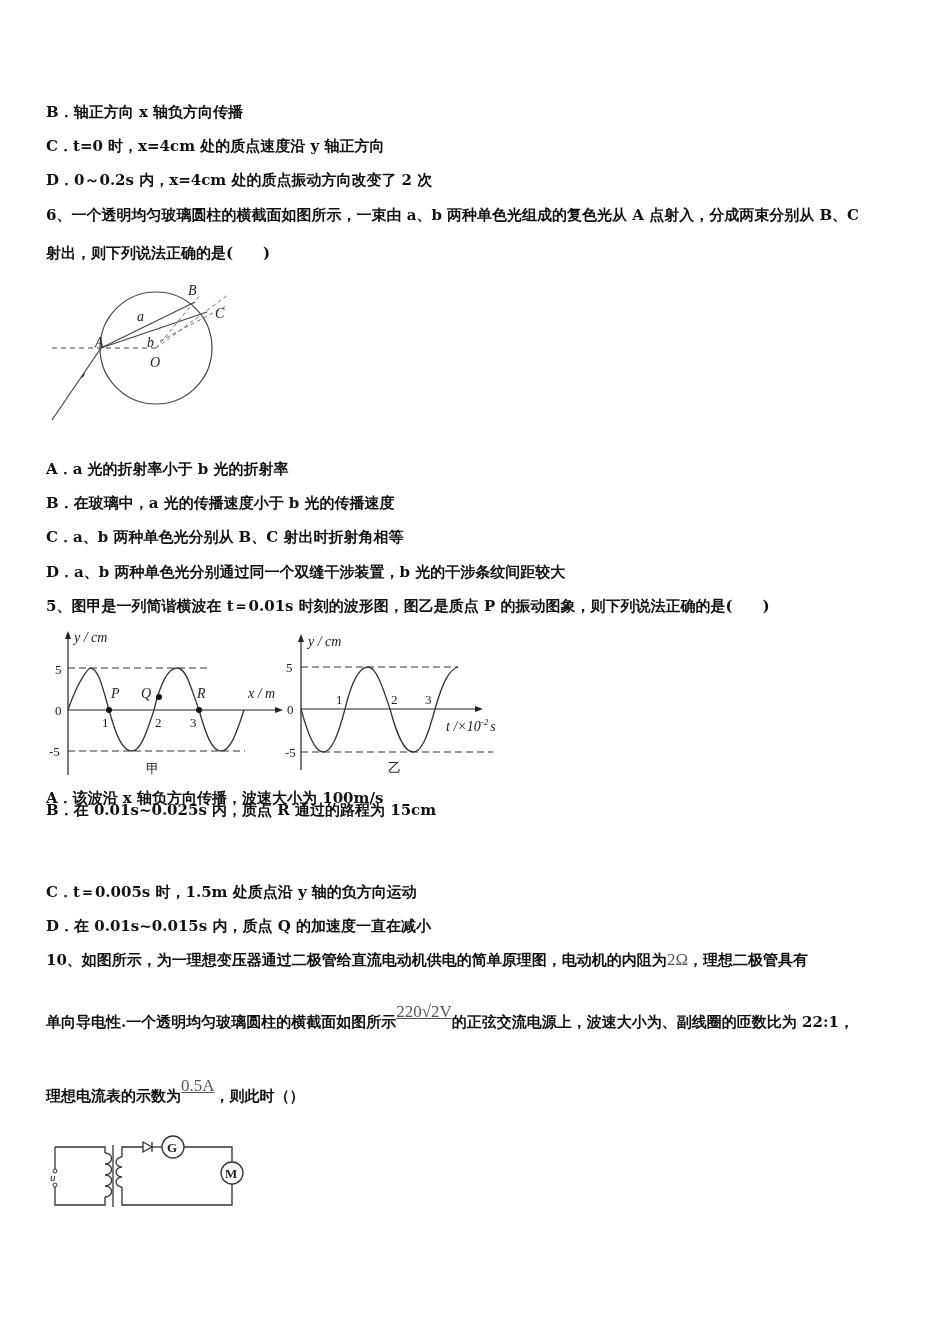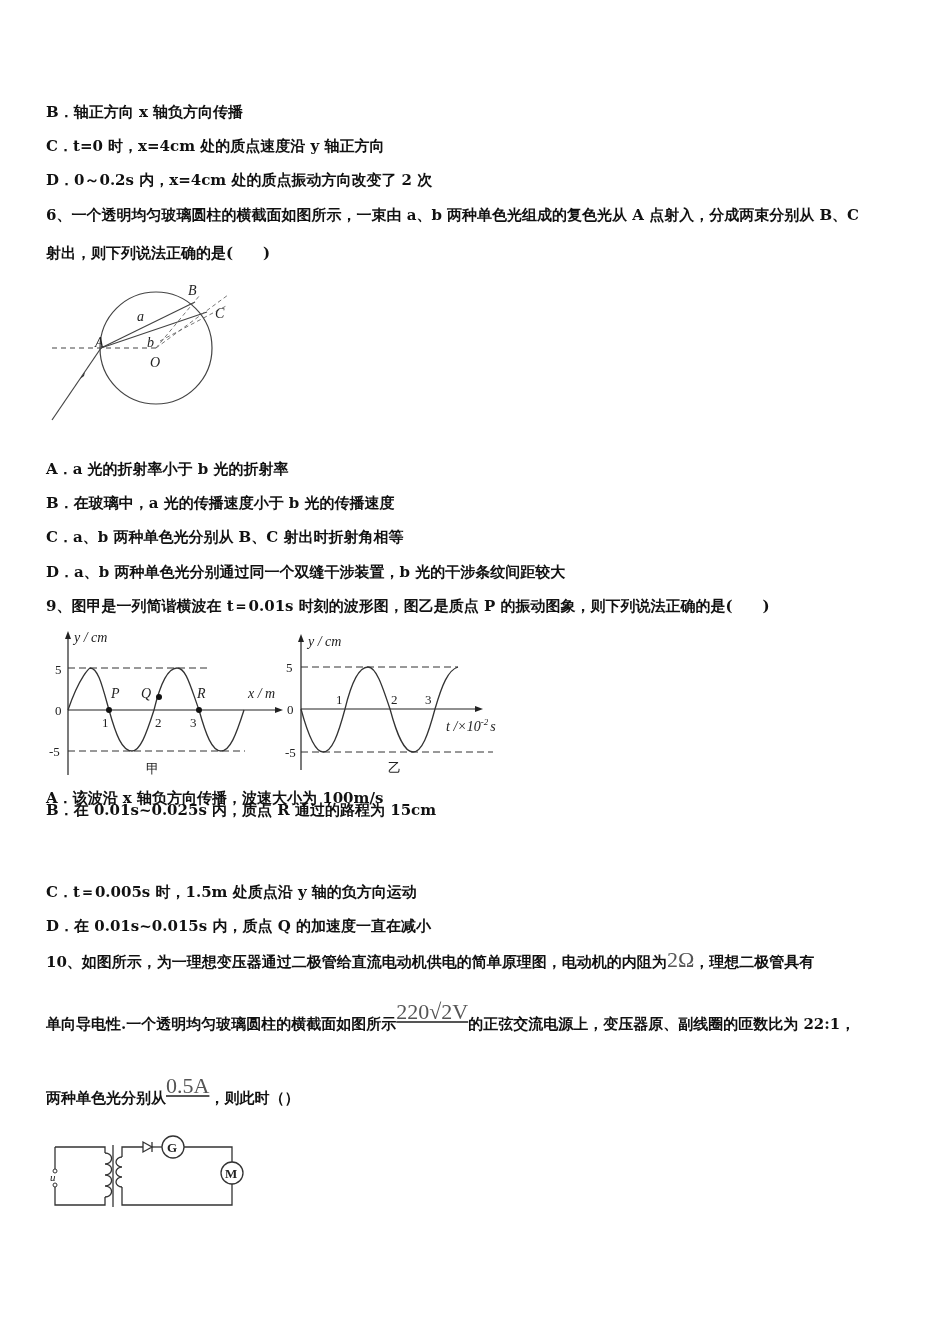--- a/index.html
+++ b/index.html
@@ -5,21 +5,21 @@
     html, body { margin: 0; padding: 0; background: #ffffff; }
     body {
       width: 950px; height: 1344px; position: relative; overflow: hidden;
       font-family: "DejaVu Serif", "Liberation Serif", serif;
       color: #111;
     }
     .line {
       position: absolute; left: 46px; font-size: 15px; line-height: 20px;
       white-space: nowrap; font-weight: bold;
     }
-    .math { font-family: "Liberation Serif", serif; font-weight: normal; color: #555; font-size: 22px; position: relative; }
+    .math { font-family: "Liberation Serif", serif; font-weight: normal; color: #555; font-size: 17px; position: relative; }
     .math.up { top: -10px; text-decoration: underline; }
     svg { position: absolute; overflow: visible; }
     svg text { font-family: "Liberation Serif", serif; fill: #222; }
   </style>
 </head>
 <body>
 
 <div class="line" style="top:102px">
   <span>B．</span><span>轴正方向 x 轴负方向传播</span>
 </div>
@@ -57,21 +57,21 @@
 <div class="line" style="top:493px">
   <span>B．</span><span>在玻璃中，a 光的传播速度小于 b 光的传播速度</span>
 </div>
 <div class="line" style="top:527px">
   <span>C．</span><span>a、b 两种单色光分别从 B、C 射出时折射角相等</span>
 </div>
 <div class="line" style="top:562px">
   <span>D．</span><span>a、b 两种单色光分别通过同一个双缝干涉装置，b 光的干涉条纹间距较大</span>
 </div>
 
-<div class="line" style="top:596px">9、图甲是一列简谐横波在 t＝0.01s 时刻的波形图，图乙是质点 P 的振动图象，则下列说法正确的是(　　)</div>
+<div class="line" style="top:596px">5、图甲是一列简谐横波在 t＝0.01s 时刻的波形图，图乙是质点 P 的振动图象，则下列说法正确的是(　　)</div>
 
 <svg style="left:40px;top:625px" width="250" height="155" viewBox="0 0 250 155">
   <line x1="28" y1="150" x2="28" y2="10" stroke="#222" stroke-width="1.2"></line>
   <polygon points="28,6 25,14 31,14" fill="#222"></polygon>
   <line x1="28" y1="85" x2="238" y2="85" stroke="#222" stroke-width="1.2"></line>
   <polygon points="243,85 235,82 235,88" fill="#222"></polygon>
   <line x1="28" y1="43" x2="168" y2="43" stroke="#333" stroke-width="1" stroke-dasharray="7,4"></line>
   <line x1="28" y1="126" x2="205" y2="126" stroke="#333" stroke-width="1" stroke-dasharray="7,4"></line>
   <path d="M28,85 C40,50 50,43 50,43 C58,43 62,60 69,85 C76,110 82,126 92,126 C100,126 106,110 114,85 C120,60 128,43 137,43 C146,43 150,60 159,85 C166,110 172,126 181,126 C190,126 196,110 204,85" fill="none" stroke="#333" stroke-width="1.3"></path>
   <circle cx="69" cy="85" r="3" fill="#111"></circle>
@@ -120,24 +120,24 @@
   <span>C．</span><span>t＝0.005s 时，1.5m 处质点沿 y 轴的负方向运动</span>
 </div>
 <div class="line" style="top:916px">
   <span>D．</span><span>在 0.01s~0.015s 内，质点 Q 的加速度一直在减小</span>
 </div>
 
 <div class="line" style="top:950px">
   <span>10、如图所示，为一理想变压器通过二极管给直流电动机供电的简单原理图，电动机的内阻为</span><span class="math">2Ω</span><span>，理想二极管具有</span>
 </div>
 <div class="line" style="top:1012px">
-  <span>单向导电性.一个透明均匀玻璃圆柱的横截面如图所示</span><span class="math up">220√2V</span><span>的正弦交流电源上，变压器原、副线圈的匝数比为 22:1，</span>
+  <span>单向导电性.一个透明均匀玻璃圆柱的横截面如图所示</span><span class="math up">220√2V</span><span>的正弦交流电源上，波速大小为、副线圈的匝数比为 22:1，</span>
 </div>
 <div class="line" style="top:1086px">
-  <span>两种单色光分别从</span><span class="math up">0.5A</span><span>，则此时（）</span>
+  <span>理想电流表的示数为</span><span class="math up">0.5A</span><span>，则此时（）</span>
 </div>
 
 <svg style="left:40px;top:1125px" width="220" height="95" viewBox="0 0 220 95">
   <path d="M15,22 L65,22 L65,28" fill="none" stroke="#333" stroke-width="1.3"></path>
   <path d="M15,22 L15,44" fill="none" stroke="#333" stroke-width="1.3"></path>
   <circle cx="15" cy="46" r="2" fill="none" stroke="#333"></circle>
   <circle cx="15" cy="60" r="2" fill="none" stroke="#333"></circle>
   <path d="M15,62 L15,80 L65,80 L65,72" fill="none" stroke="#333" stroke-width="1.3"></path>
   <text x="10" y="56" font-size="11" font-style="italic">u</text>
   <path d="M65,28 a6,5 0 0 1 0,11 a6,5 0 0 1 0,11 a6,5 0 0 1 0,11 a6,5 0 0 1 0,11" fill="none" stroke="#333" stroke-width="1.3"></path>

